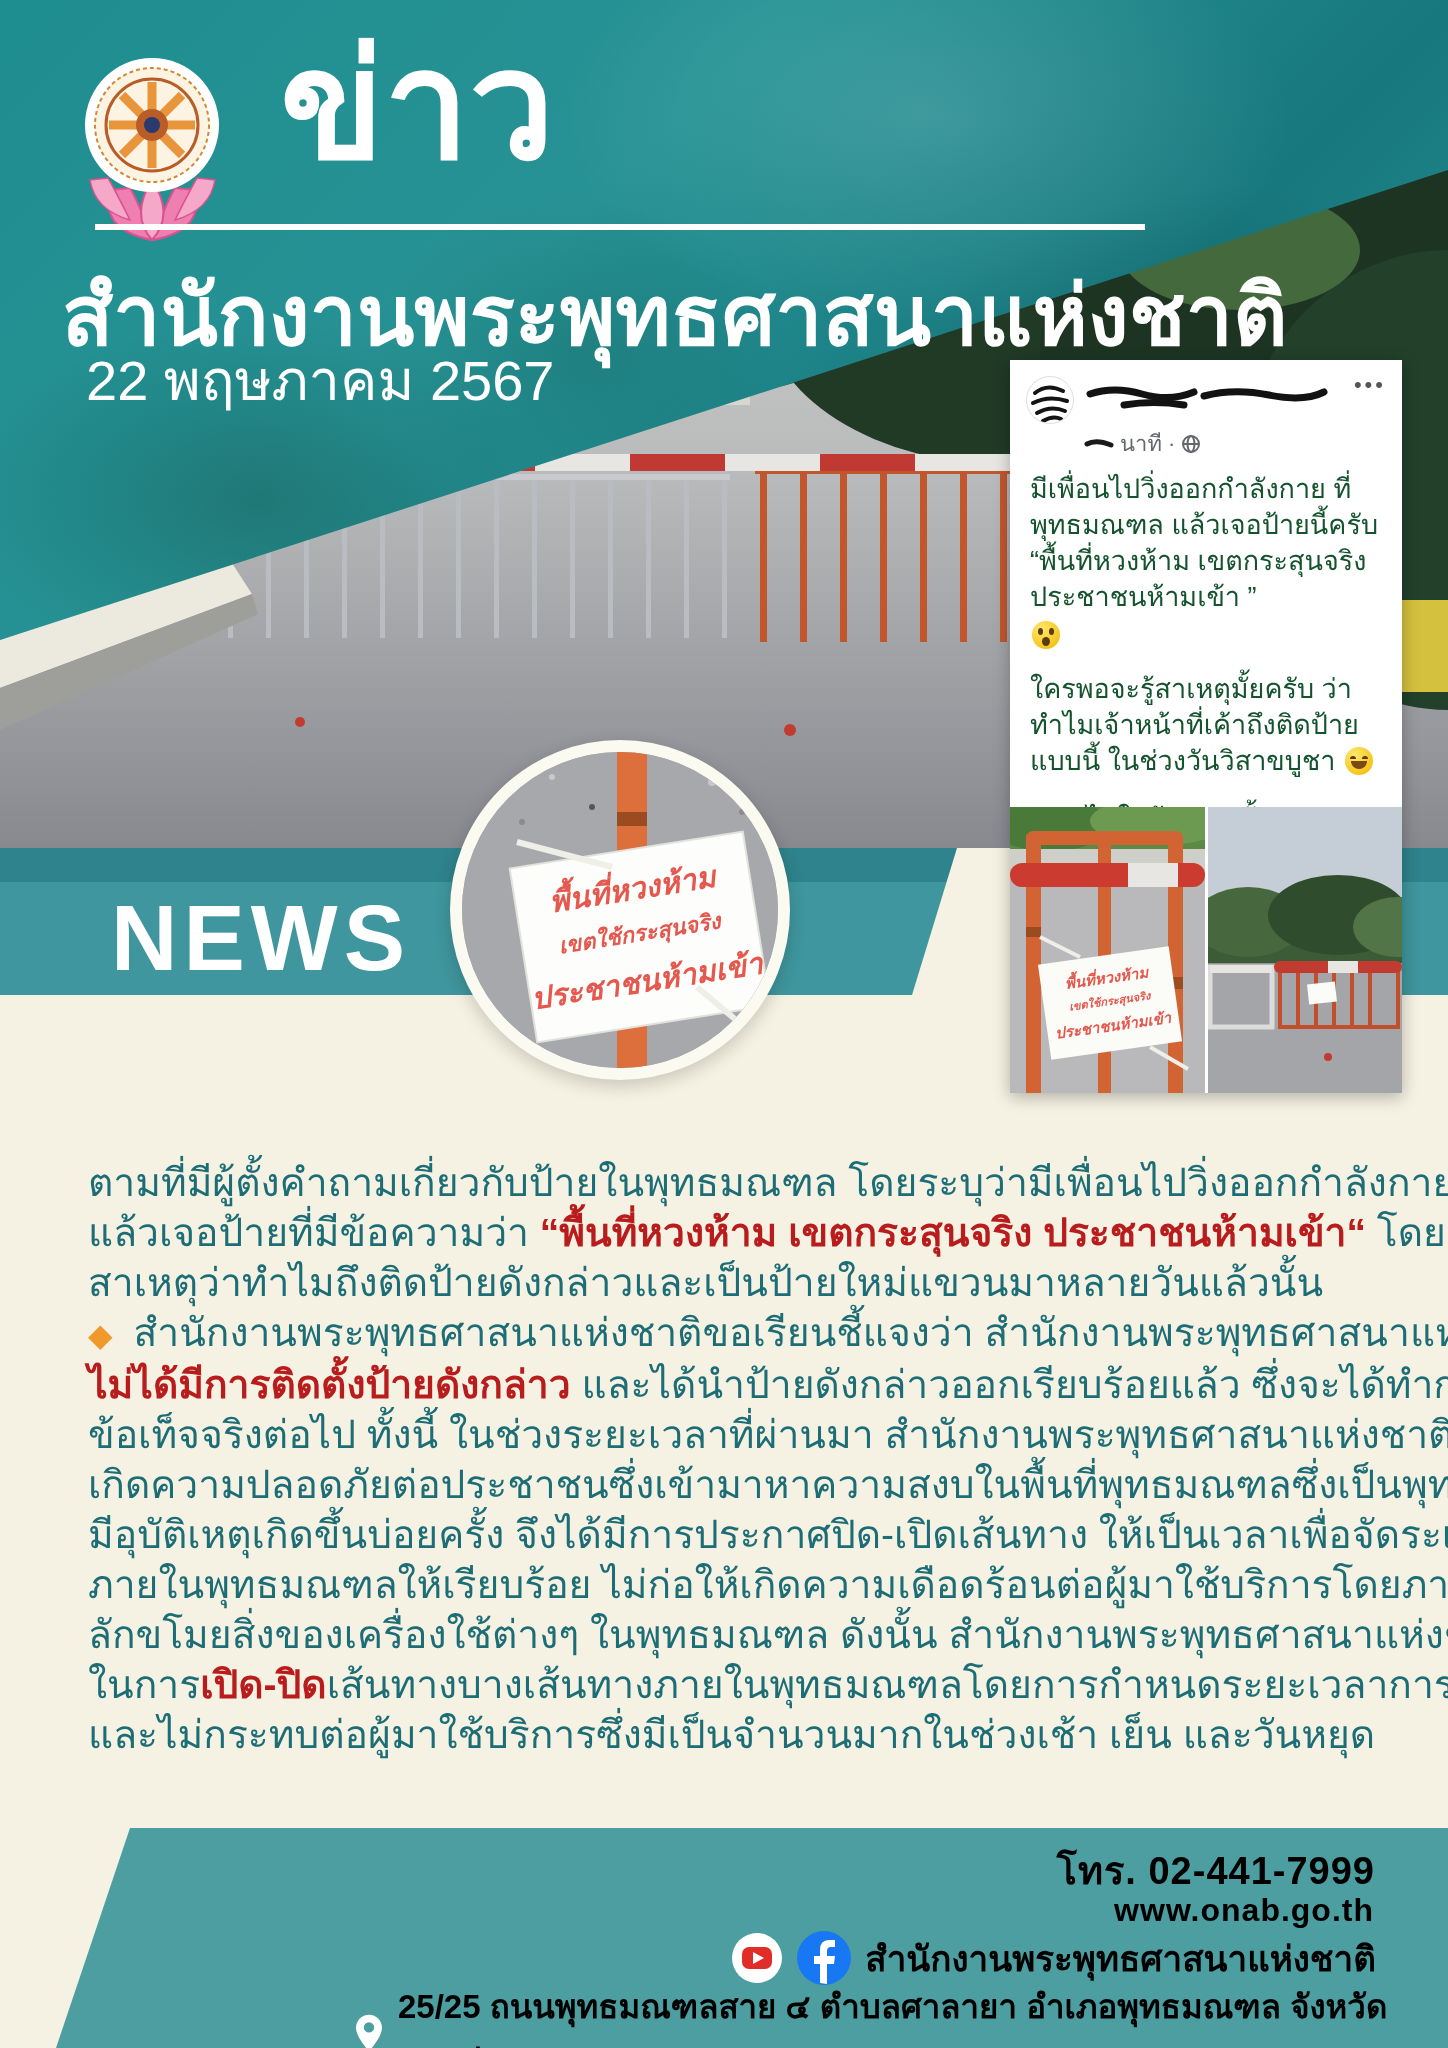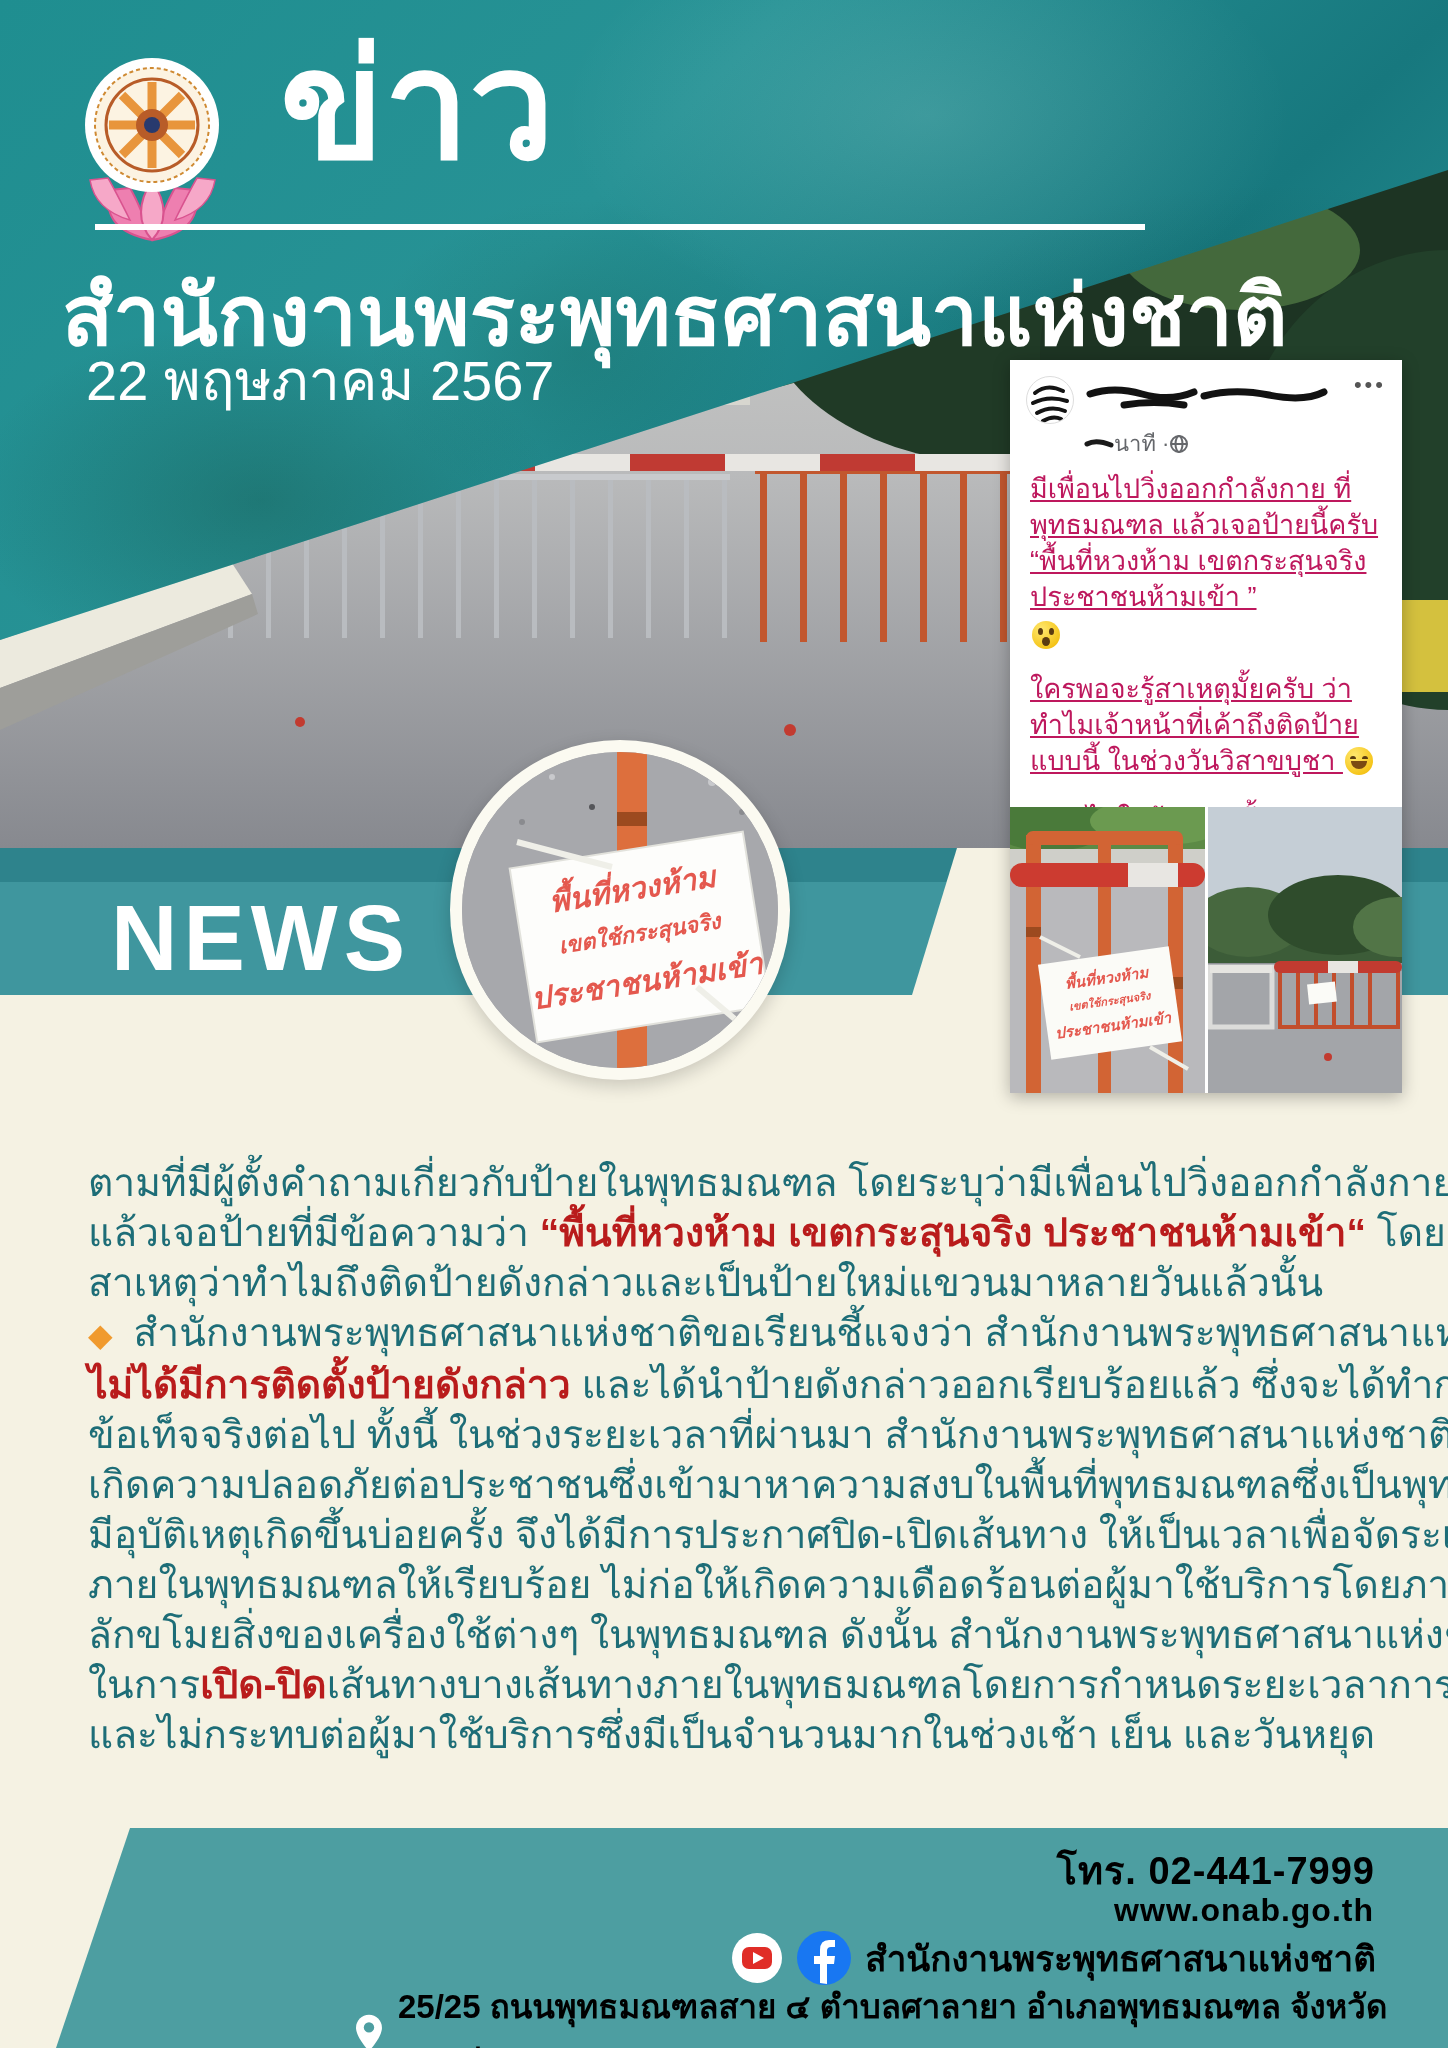--- a/index.html
+++ b/index.html
@@ -34,22 +34,22 @@
   .inset-circle{position:absolute;left:450px;top:740px;width:340px;height:340px;border-radius:50%;
     border:12px solid #fbfaf1;overflow:hidden;box-shadow:0 6px 18px rgba(0,0,0,.18);background:#a7a8ac;}
 
   
   .fb-card{position:absolute;left:1010px;top:360px;width:392px;height:733px;background:#ffffff;
     box-shadow:0 4px 16px rgba(0,0,0,.28);display:flex;flex-direction:column;}
   .fb-head{display:flex;align-items:flex-start;padding:16px 16px 0 16px;}
   .fb-avatar{width:48px;height:48px;border-radius:50%;background:#fff;border:1px solid #ddd;overflow:hidden;flex:0 0 48px;}
   .fb-namecol{flex:1;padding:4px 0 0 10px;}
   .fb-dots{color:#555;font-size:22px;letter-spacing:3px;line-height:14px;padding-top:2px;}
-  .fb-time{display:flex;align-items:center;gap:0;color:#65676b;font-size:22px;margin:2px 0 0 74px;}
-  .fb-text{padding:10px 20px 0 20px;font-size:27px;line-height:36px;color:#be185d;overflow:hidden;flex:1;text-decoration:underline;}
+  .fb-time{display:flex;align-items:center;gap:6px;color:#65676b;font-size:22px;margin:2px 0 0 74px;}
+  .fb-text{padding:10px 20px 0 20px;font-size:27px;line-height:36px;color:#14532d;overflow:hidden;flex:1;}
   .fb-text p{margin:0 0 22px 0;}
   .fb-photos{display:flex;gap:3px;height:286px;flex:0 0 286px;}
   .fb-photos svg{display:block;}
 
   
   .emo{position:relative;display:inline-block;width:28px;height:28px;border-radius:50%;
     background:radial-gradient(circle at 35% 30%,#ffe76e,#f5c51a 72%,#eaa90c);vertical-align:-5px;margin:0 2px;}
   .emo.block{display:block;margin-top:6px;}
   .emo.shock::before{content:"";position:absolute;left:6px;top:7px;width:5px;height:7px;border-radius:50%;
     background:#5b3b10;box-shadow:11px 0 0 #5b3b10;}

